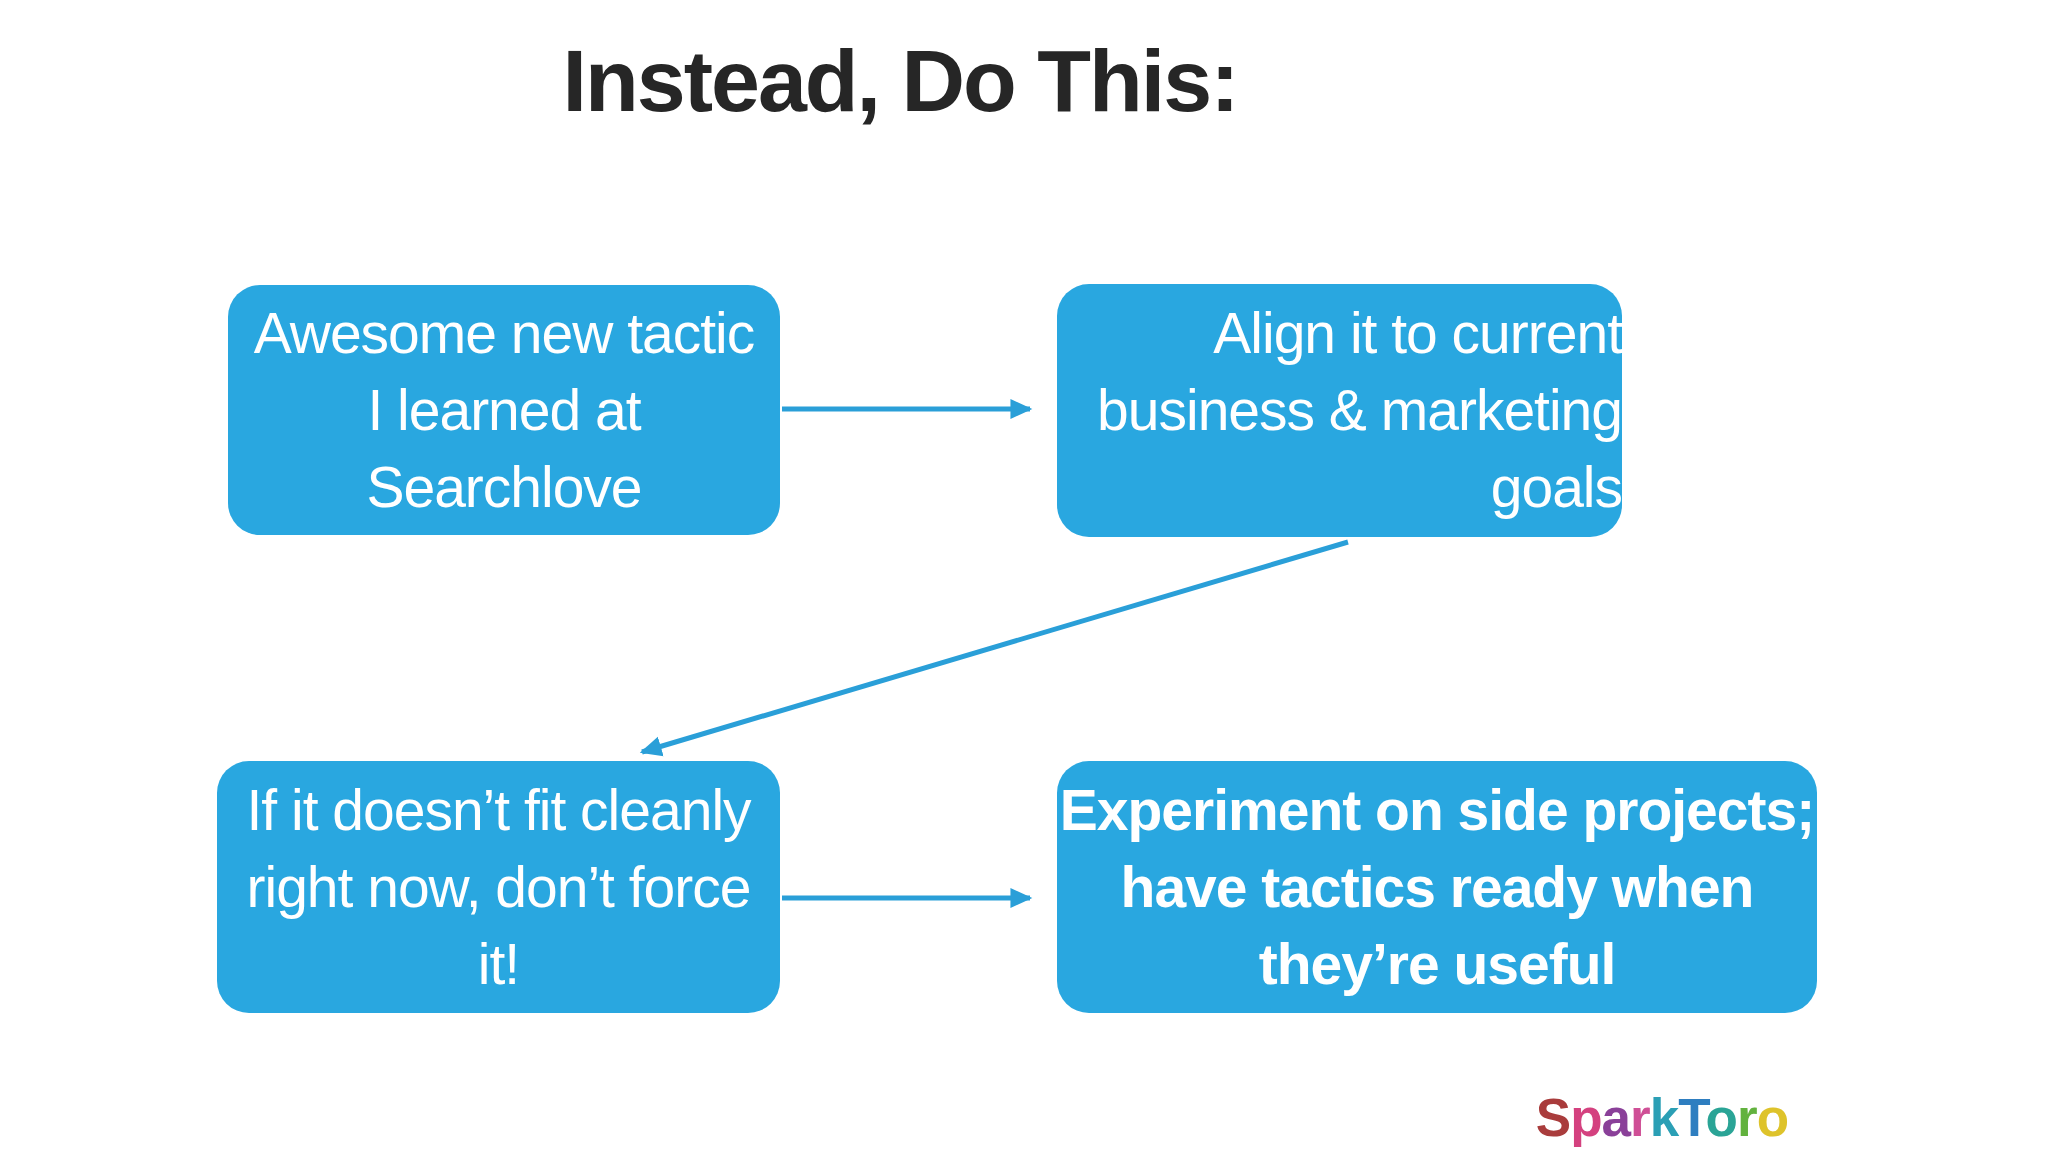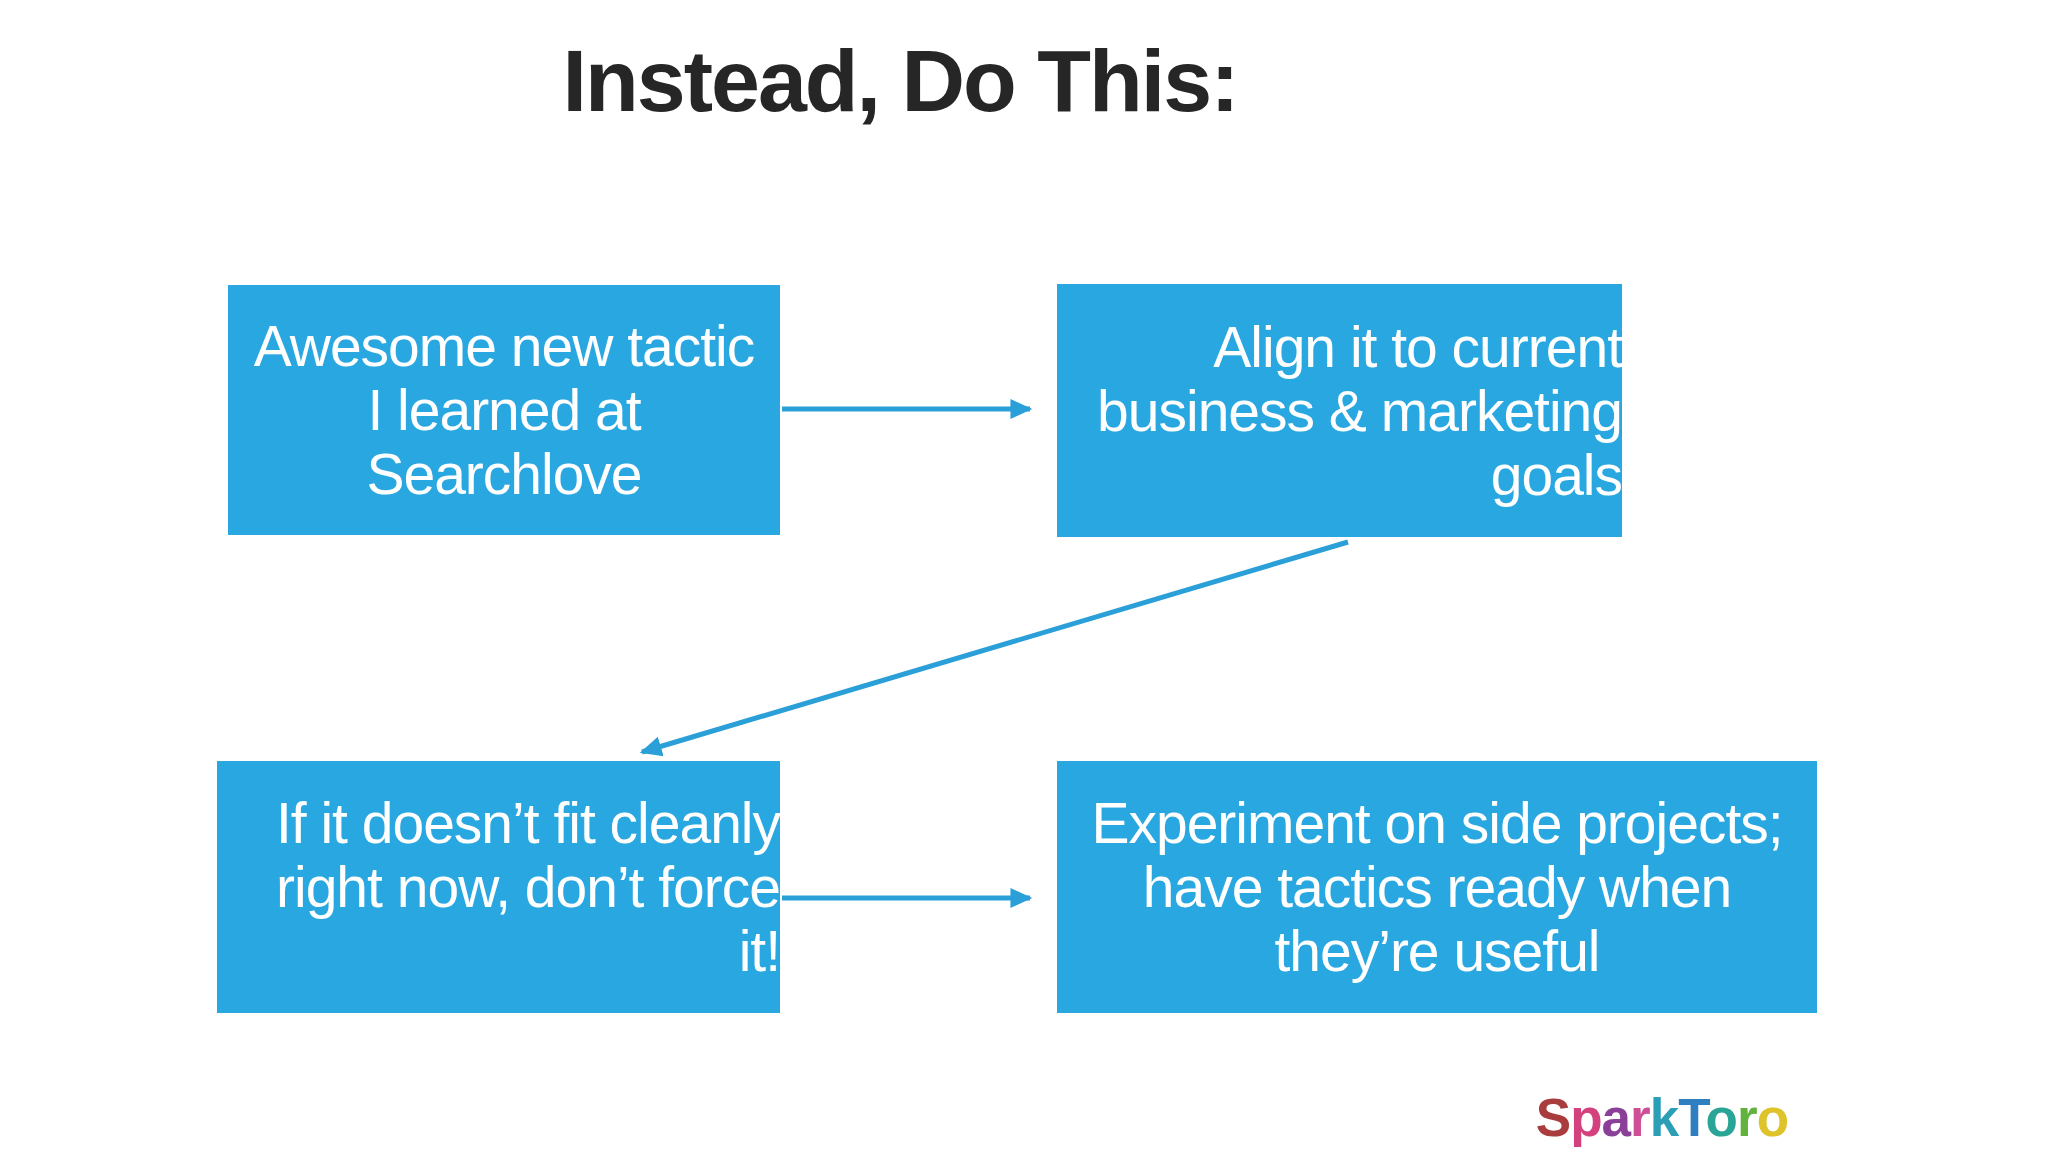--- a/index.html
+++ b/index.html
@@ -32,23 +32,24 @@
   }
   .flow-box{
     position:absolute;
     background:var(--box-blue);
     color:#ffffff;
     display:flex;
     align-items:center;
     justify-content:center;
     text-align:center;
     font-size:57px;
-    line-height:64px;
+    line-height:77px;
     font-weight:400;
     letter-spacing:-1px;
+    border-radius:32px;
   }
   .flow-box .box-text{
     white-space:pre-line;
     width:100%;
   }
   .box-1{left:228px; top:285px; width:552px; height:250px;}
   .box-2{left:1057px; top:284px; width:565px; height:253px;}
   .box-3{left:217px; top:761px; width:563px; height:252px;}
   .box-4{left:1057px; top:761px; width:760px; height:252px;}
   .arrows-svg{
@@ -90,27 +91,27 @@
 I learned at
 Searchlove</span>
   </div>
 
   <div class="flow-box box-2" style="color: rgb(255, 255, 255); text-align: right;">
     <span class="box-text">Align it to current
 business &amp; marketing
 goals</span>
   </div>
 
-  <div class="flow-box box-3" style="color: rgb(255, 255, 255); text-align: right;">
+  <div class="flow-box box-3" style="color: rgb(255, 255, 255);">
     <span class="box-text">If it doesn’t fit cleanly
 right now, don’t force
 it!</span>
   </div>
 
-  <div class="flow-box box-4" style="color: rgb(255, 255, 255);">
+  <div class="flow-box box-4" style="color: rgb(255, 255, 255); font-weight: bold;">
     <span class="box-text">Experiment on side projects;
 have tactics ready when
 they’re useful</span>
   </div>
 
   <div class="logo"><span style="color: rgb(169, 60, 60);">S</span><span style="color: rgb(212, 65, 127);">p</span><span style="color: rgb(138, 64, 153);">a</span><span style="color: rgb(207, 79, 150);">r</span><span style="color: rgb(43, 159, 181);">k</span><span style="color: rgb(46, 126, 192);">T</span><span style="color: rgb(42, 164, 150);">o</span><span style="color: rgb(98, 178, 62);">r</span><span style="color: rgb(222, 195, 43);">o</span></div>
 
 </div>
 
 </body></html>

